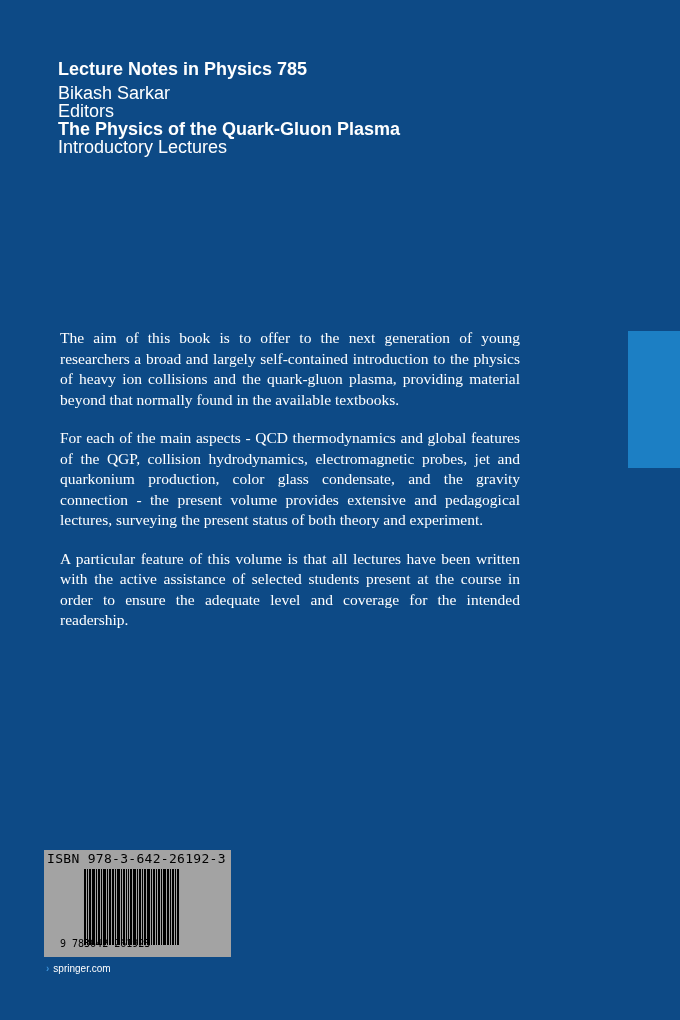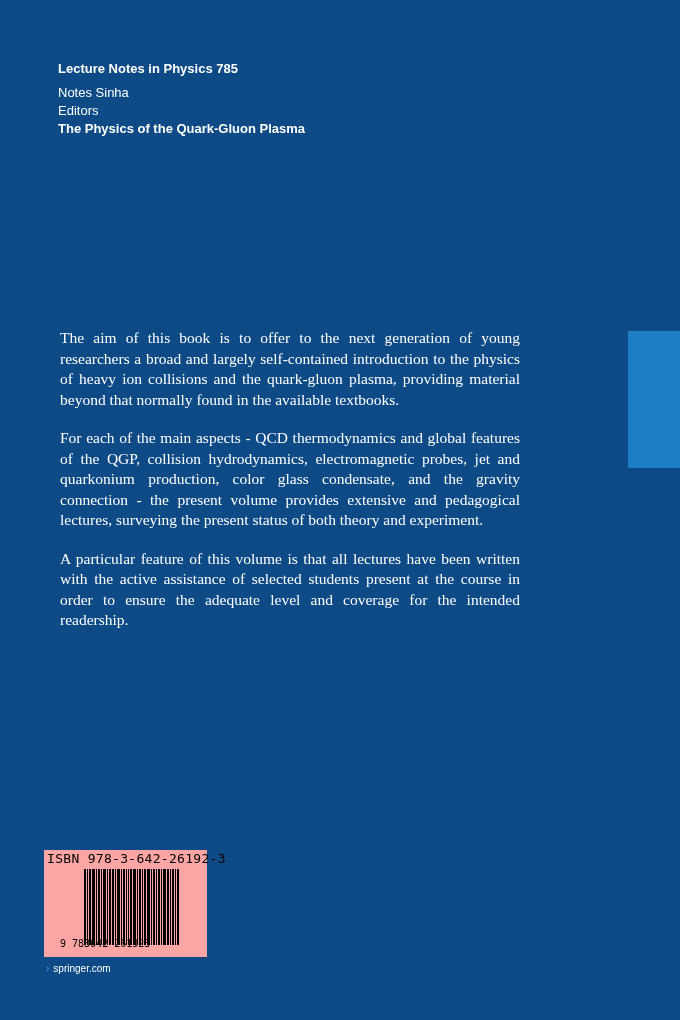--- a/index.html
+++ b/index.html
@@ -1,41 +1,42 @@
 <!DOCTYPE html>
 <html><head>
 <meta charset="utf-8">
 <style>
   html, body { margin:0; padding:0; }
   body { width:680px; height:1020px; background:#0d4a86; position:relative; overflow:hidden; color:#ffffff; }
-  .series-block { position:absolute; left:58px; top:60px; font-family:"Liberation Sans", sans-serif; font-size:13px; line-height:18px; }
+  .series-block { position:absolute; left:58px; top:60px; font-family:"Liberation Sans", sans-serif; font-size:18px; line-height:18px; }
   .series-title { font-weight:bold; margin-bottom:6px; }
   .editor { display:block; }
   .editors-label { display:block; }
   .book-title { font-weight:bold; display:block; }
   .subtitle { display:block; }
   .blurb { position:absolute; left:60px; top:328px; width:460px; font-family:"Liberation Serif", serif; font-size:15.5px; line-height:20.5px; }
   .blurb p { margin:0 0 18px 0; text-align:justify; text-align-last:left; }
   .side-tab { position:absolute; left:628px; top:331px; width:52px; height:137px; background:#1c7fc4; }
-  .barcode-box { position:absolute; left:44px; top:850px; width:163px; height:107px; background:#fca5a5; color:#000; font-family:"DejaVu Sans Mono", monospace; }
+  .barcode-box { position:absolute; left:44px; top:850px; width:187px; height:107px; background:#a3a3a3; color:#000; font-family:"DejaVu Sans Mono", monospace; }
   .isbn-text { position:absolute; left:3px; top:1px; font-size:13px; letter-spacing:0.3px; white-space:nowrap; }
   .bars { position:absolute; left:40px; top:19px; width:110px; height:76px; display:flex; align-items:stretch; }
   .bars span { display:block; background:#000; margin-right:1px; }
   .ean-text { position:absolute; left:16px; top:88px; font-size:10px; white-space:nowrap; background:transparent; }
   .springer { position:absolute; left:46px; top:963px; font-family:"Liberation Sans", sans-serif; font-size:10px; color:#ffffff; }
   .springer .chev { color:#3a8fd6; margin-right:4px; font-weight:bold; }
 </style>
 </head>
 <body>
 
 <div class="series-block">
   <div class="series-title">Lecture Notes in Physics 785</div>
-  <span class="editor">Notes Sinha</span>
+  <span class="editor">Bikash Sarkar</span>
   <span class="editors-label">Editors</span>
   <span class="book-title">The Physics of the Quark-Gluon Plasma</span>
+  <span class="subtitle">Introductory Lectures</span>
 </div>
 
 <div class="blurb">
   <p>The aim of this book is to offer to the next generation of young researchers a broad and largely self-contained introduction to the physics of heavy ion collisions and the quark-gluon plasma, providing material beyond that normally found in the available textbooks.</p>
   <p>For each of the main aspects - QCD thermodynamics and global features of the QGP, collision hydrodynamics, electromagnetic probes, jet and quarkonium production, color glass condensate, and the gravity connection - the present volume provides extensive and pedagogical lectures, surveying the present status of both theory and experiment.</p>
   <p>A particular feature of this volume is that all lectures have been written with the active assistance of selected students present at the course in order to ensure the adequate level and coverage for the intended readership.</p>
 </div>
 
 <div class="side-tab"></div>
 

